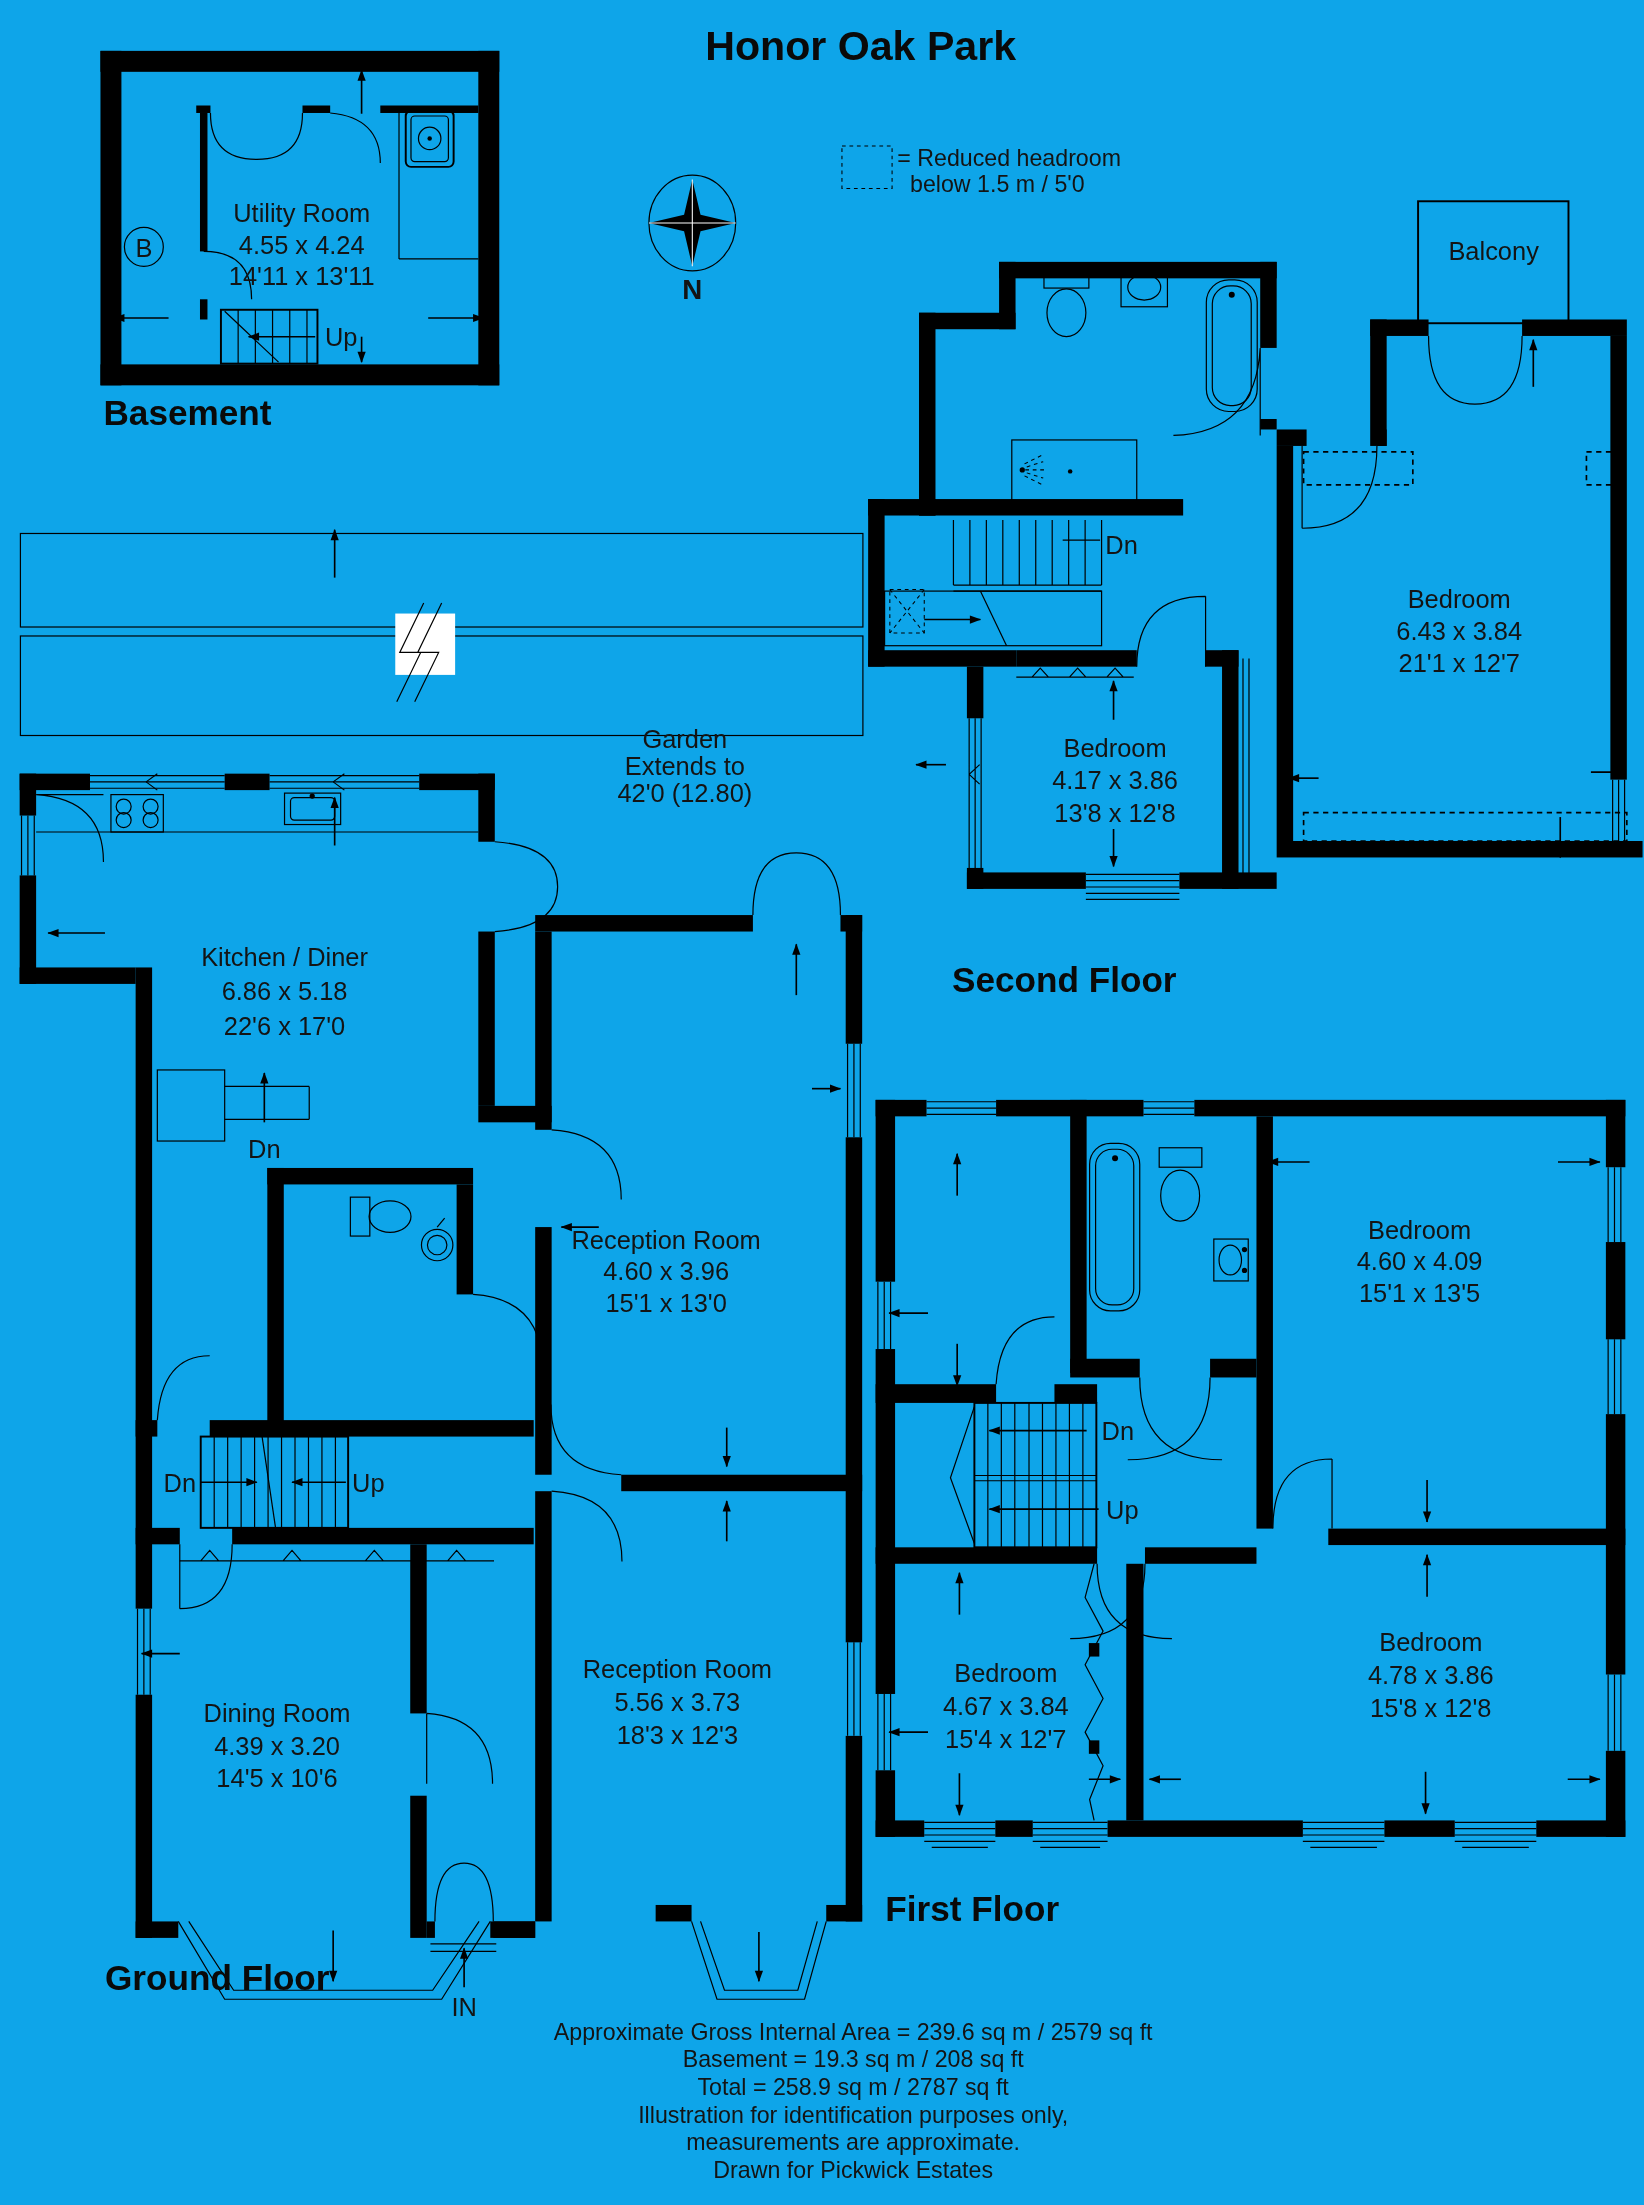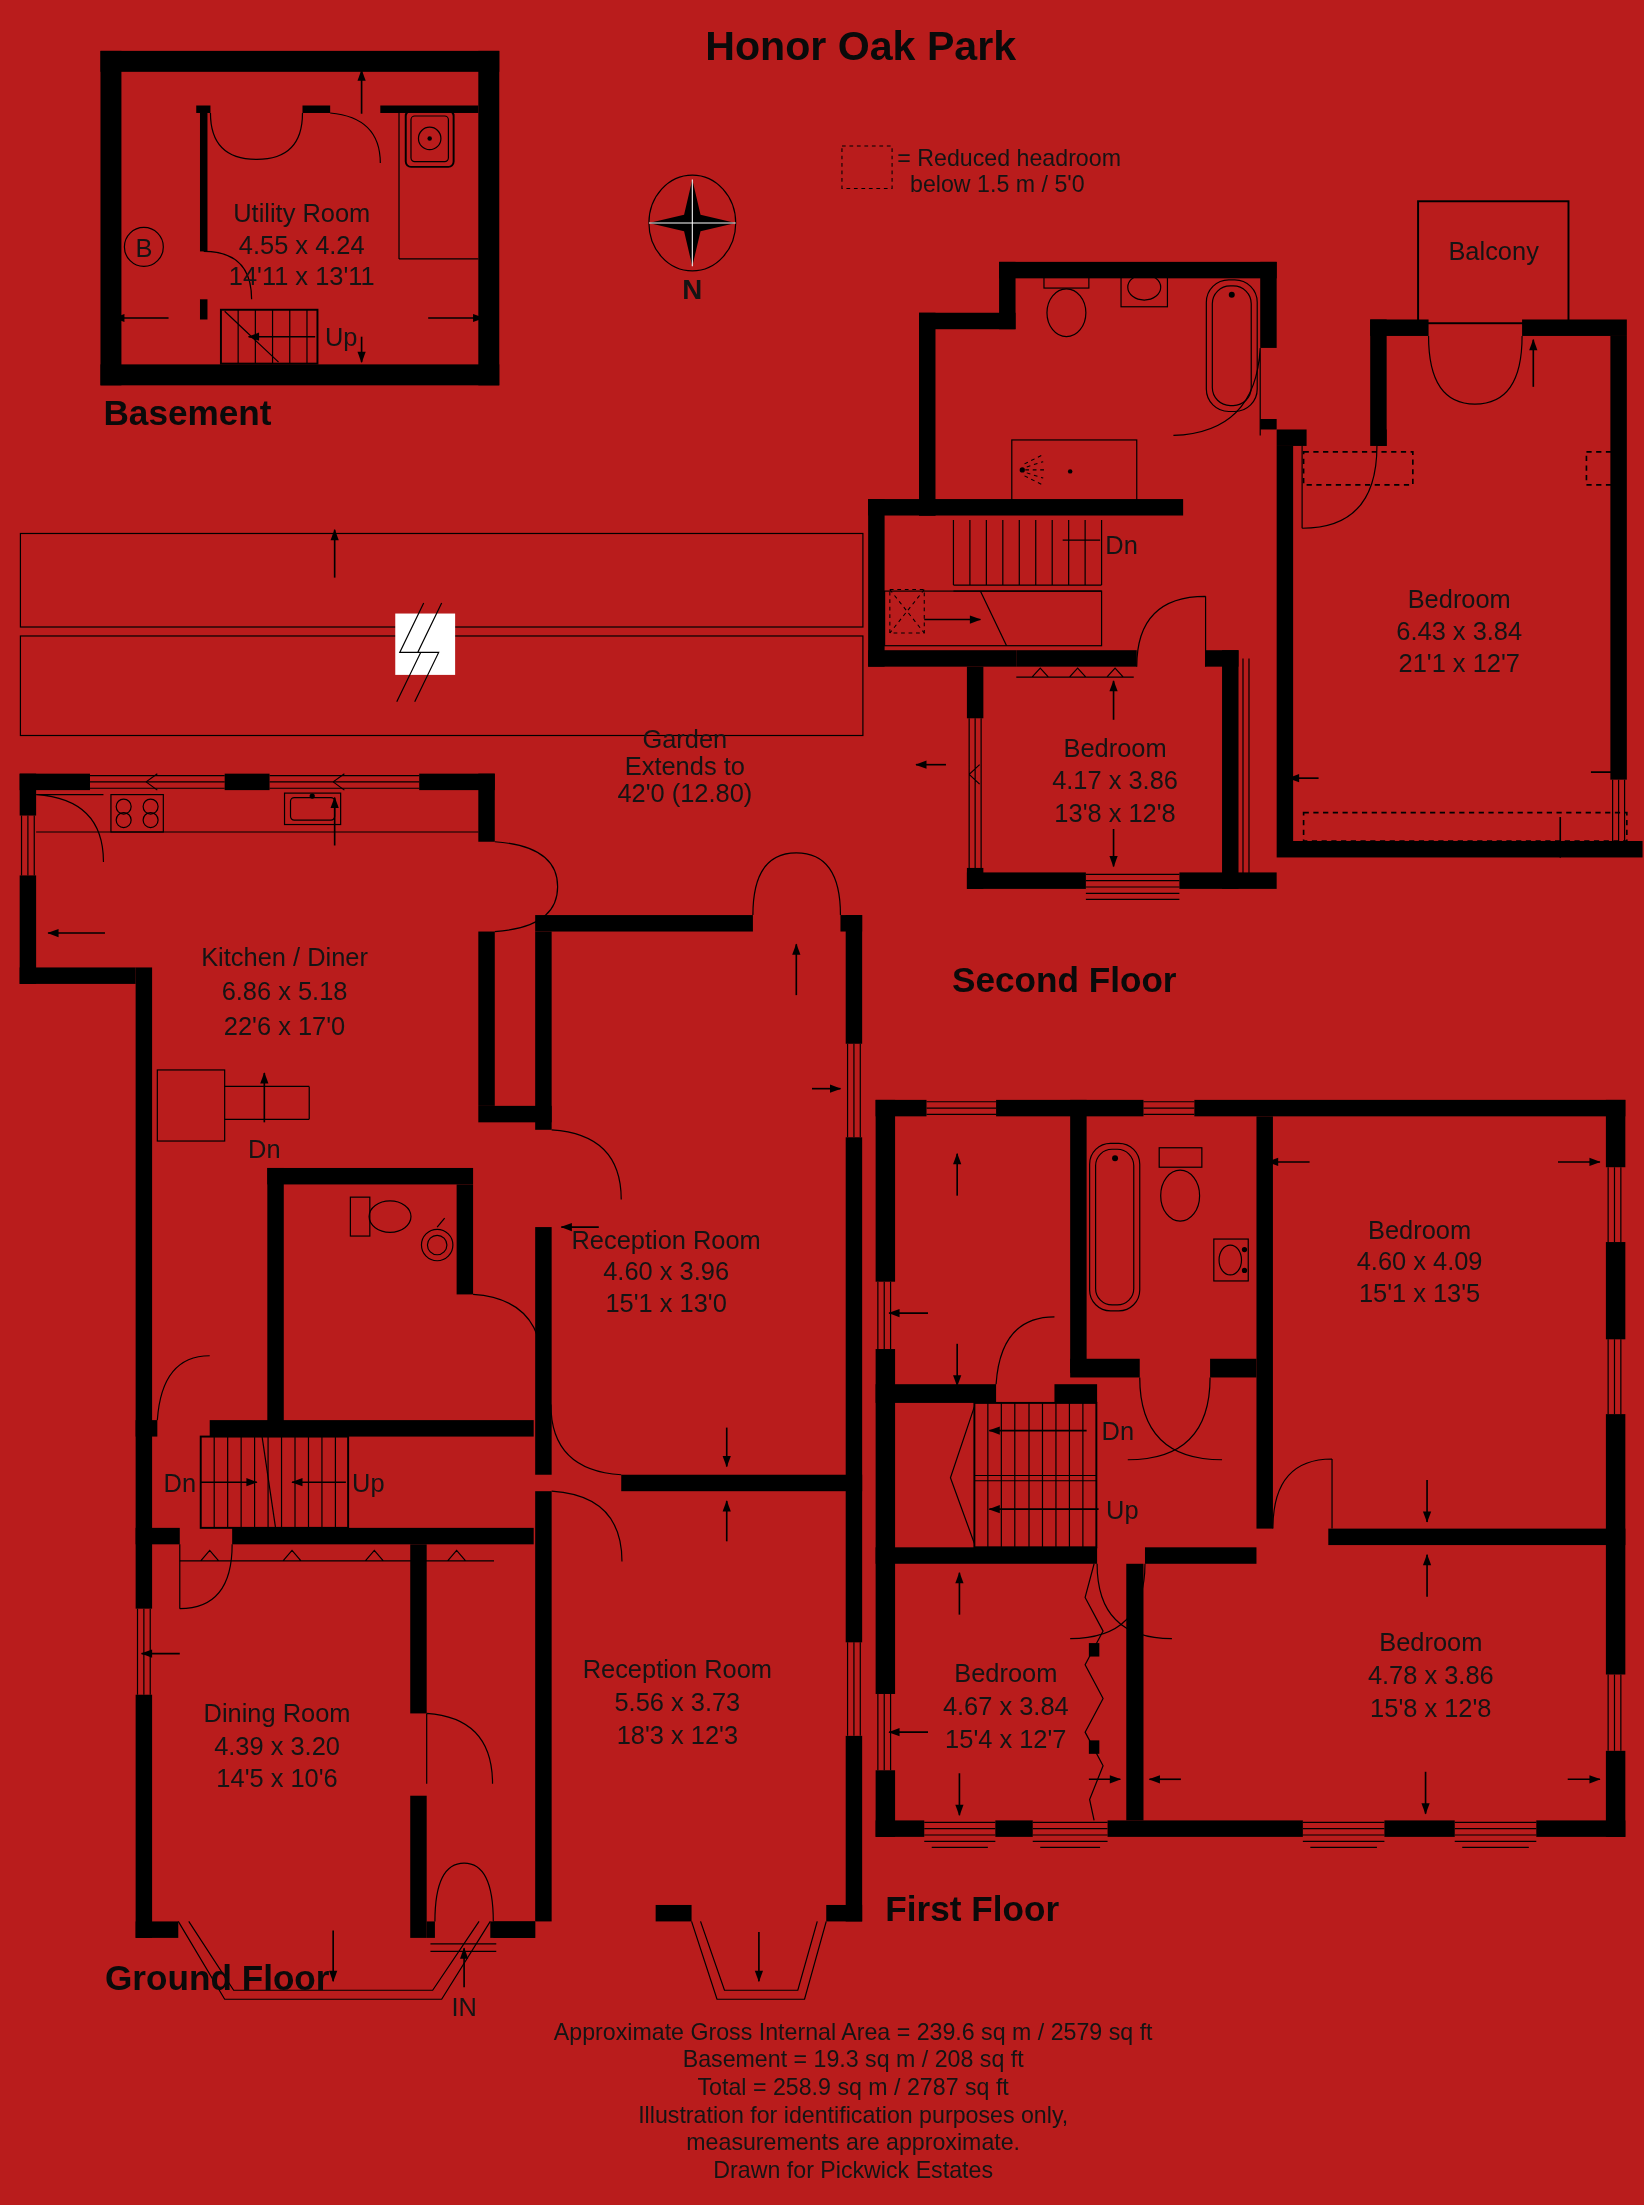--- a/index.html
+++ b/index.html
@@ -1,16 +1,16 @@
 <!DOCTYPE html>
 <html style="font-size:12px"><head>
 <meta charset="utf-8">
 <style>
   html,body{margin:0;padding:0;background:#ffffff;}
-  .page{position:relative;width:1645px;height:2205px;background:#b91c1c;font-family:"Liberation Sans",sans-serif;}
+  .page{position:relative;width:1645px;height:2205px;background:#0ea5e9;font-family:"Liberation Sans",sans-serif;}
   svg{position:absolute;left:0;top:0;}
   .wall{fill:#000;stroke:none;}
   .thin{fill:none;stroke:#000;stroke-width:2.6;}
   .thin1{fill:none;stroke:#000;stroke-width:1.6;}
   .dash{fill:none;stroke:#000;stroke-width:2.2;stroke-dasharray:7 6;}
   .dash1{fill:none;stroke:#000;stroke-width:1.4;stroke-dasharray:5 5;}
   .arr{fill:none;stroke:#000;stroke-width:2.2;}
   .rmtxt{font-size:34px;fill:#141414;}
   .flabel{font-size:47px;font-weight:bold;fill:#0a0a0a;}
   .ttl{font-size:55px;font-weight:bold;fill:#0a0a0a;}

